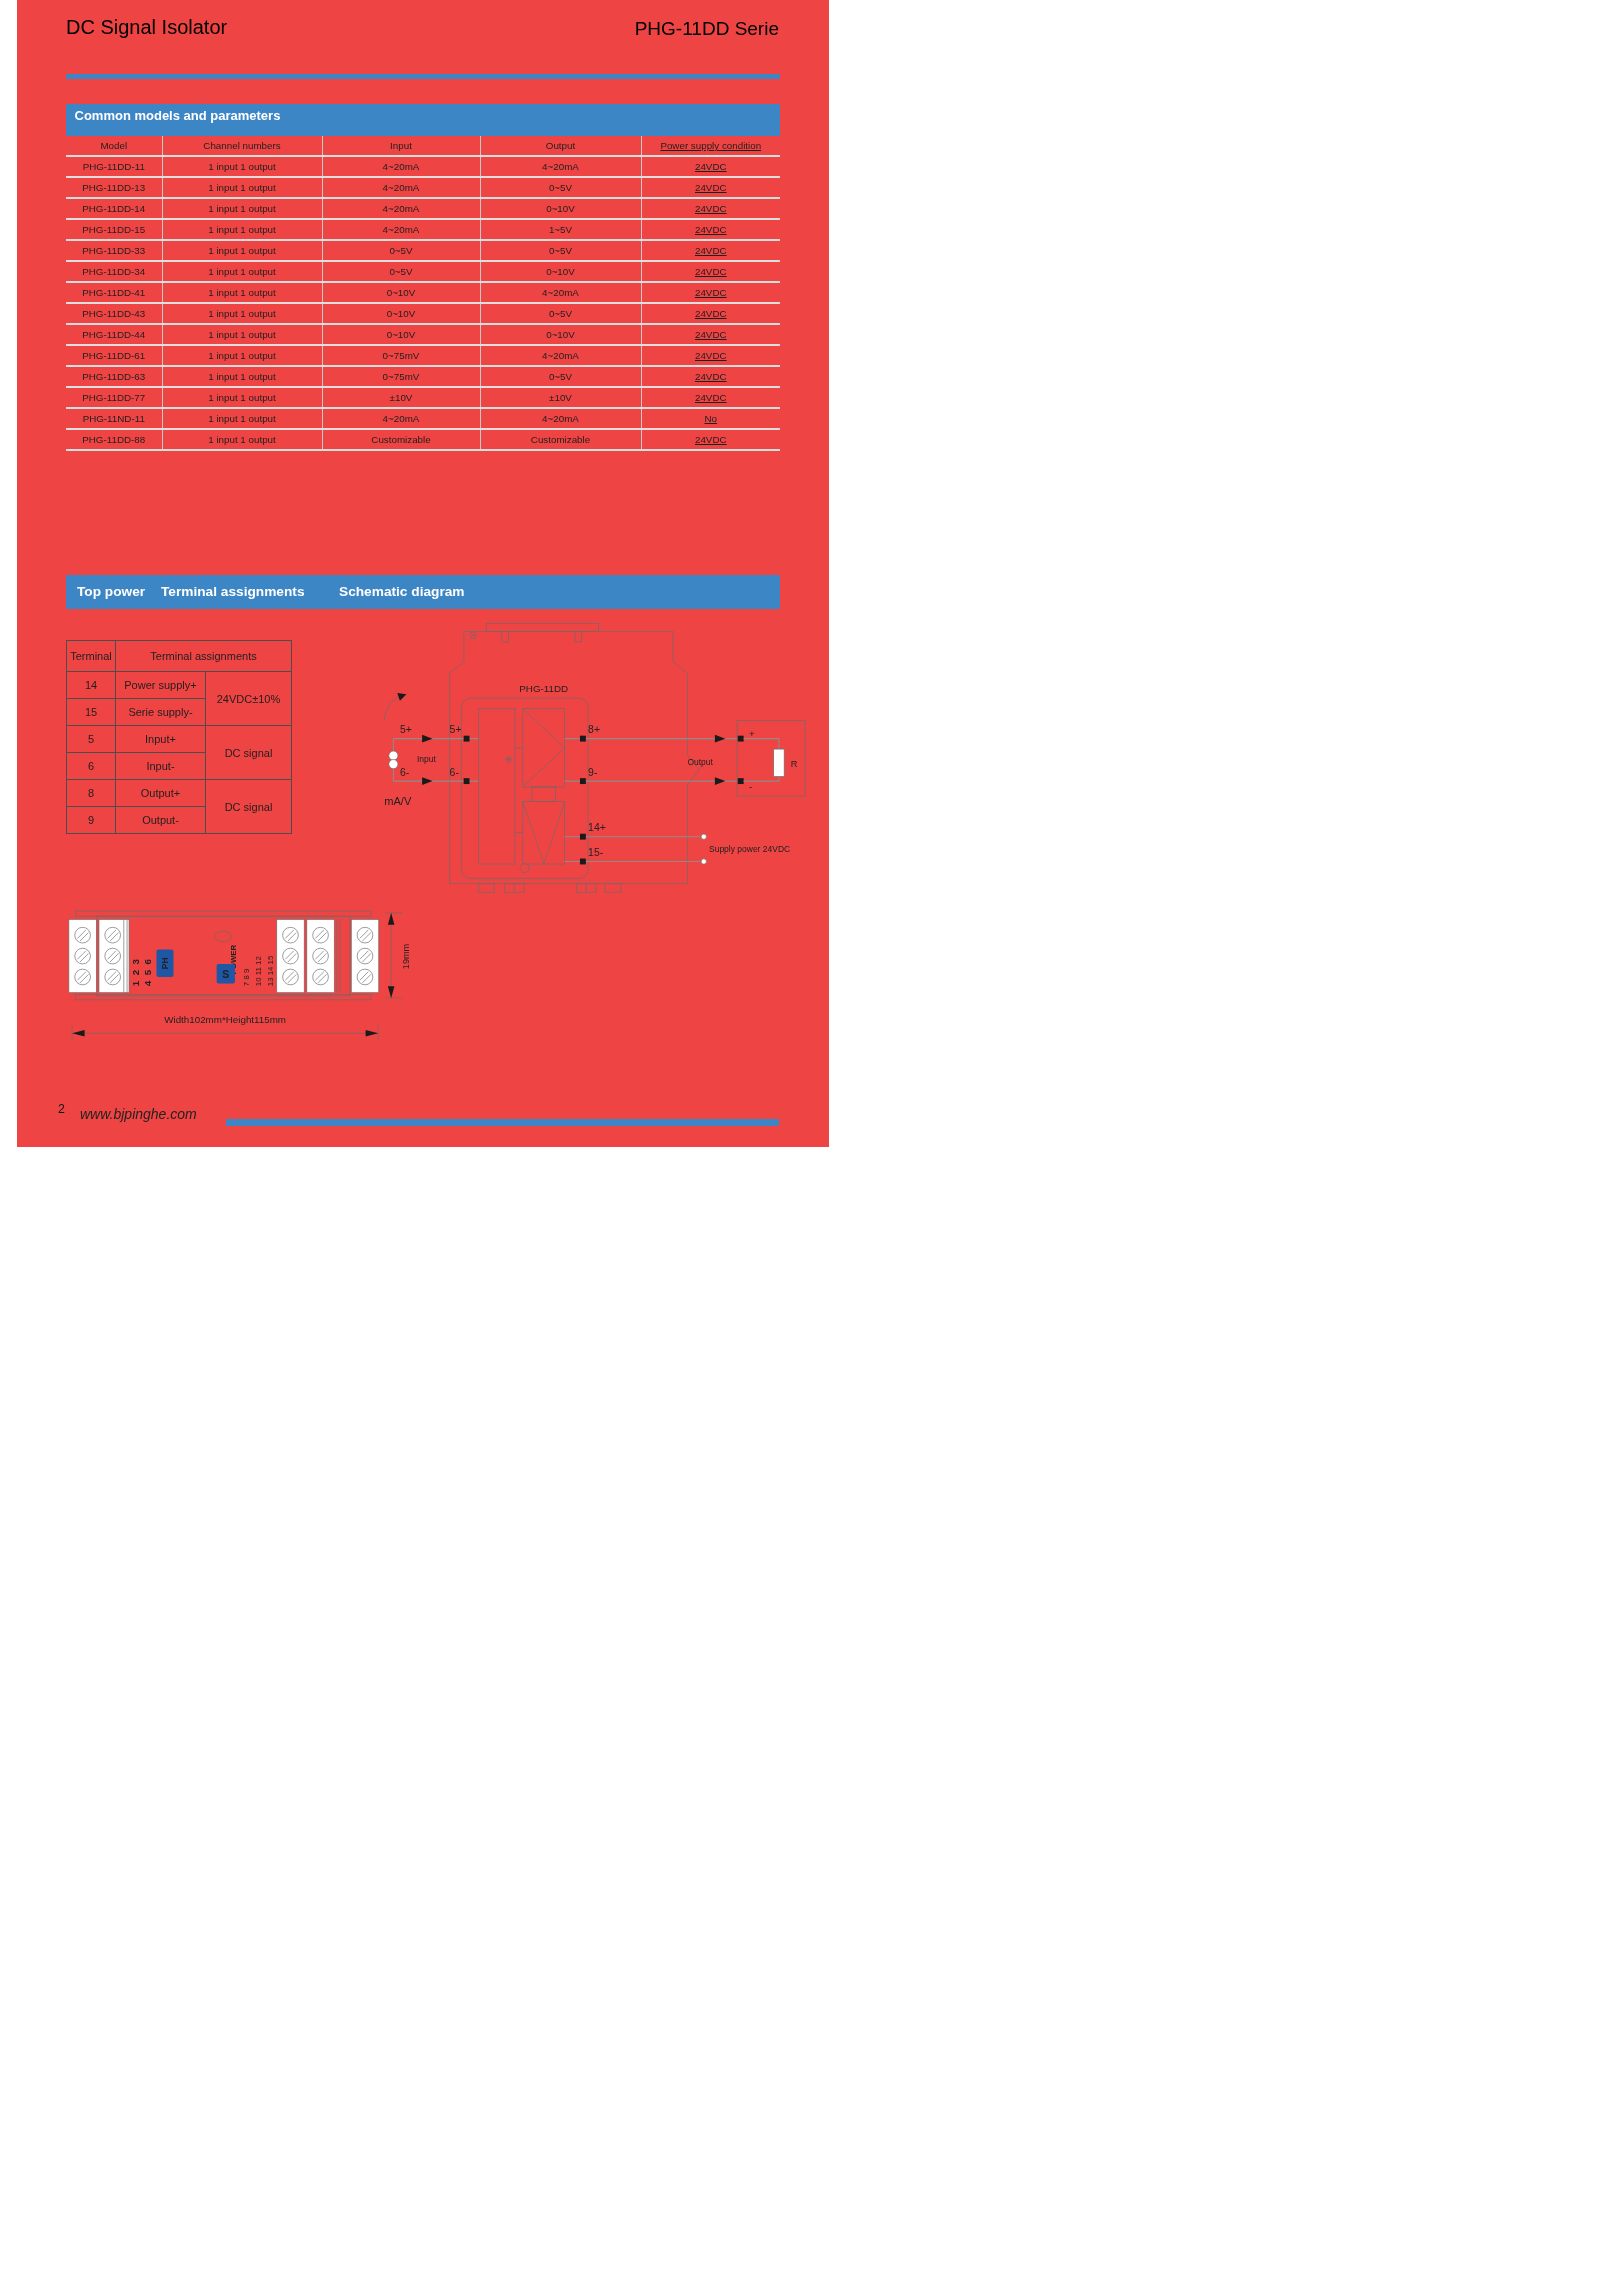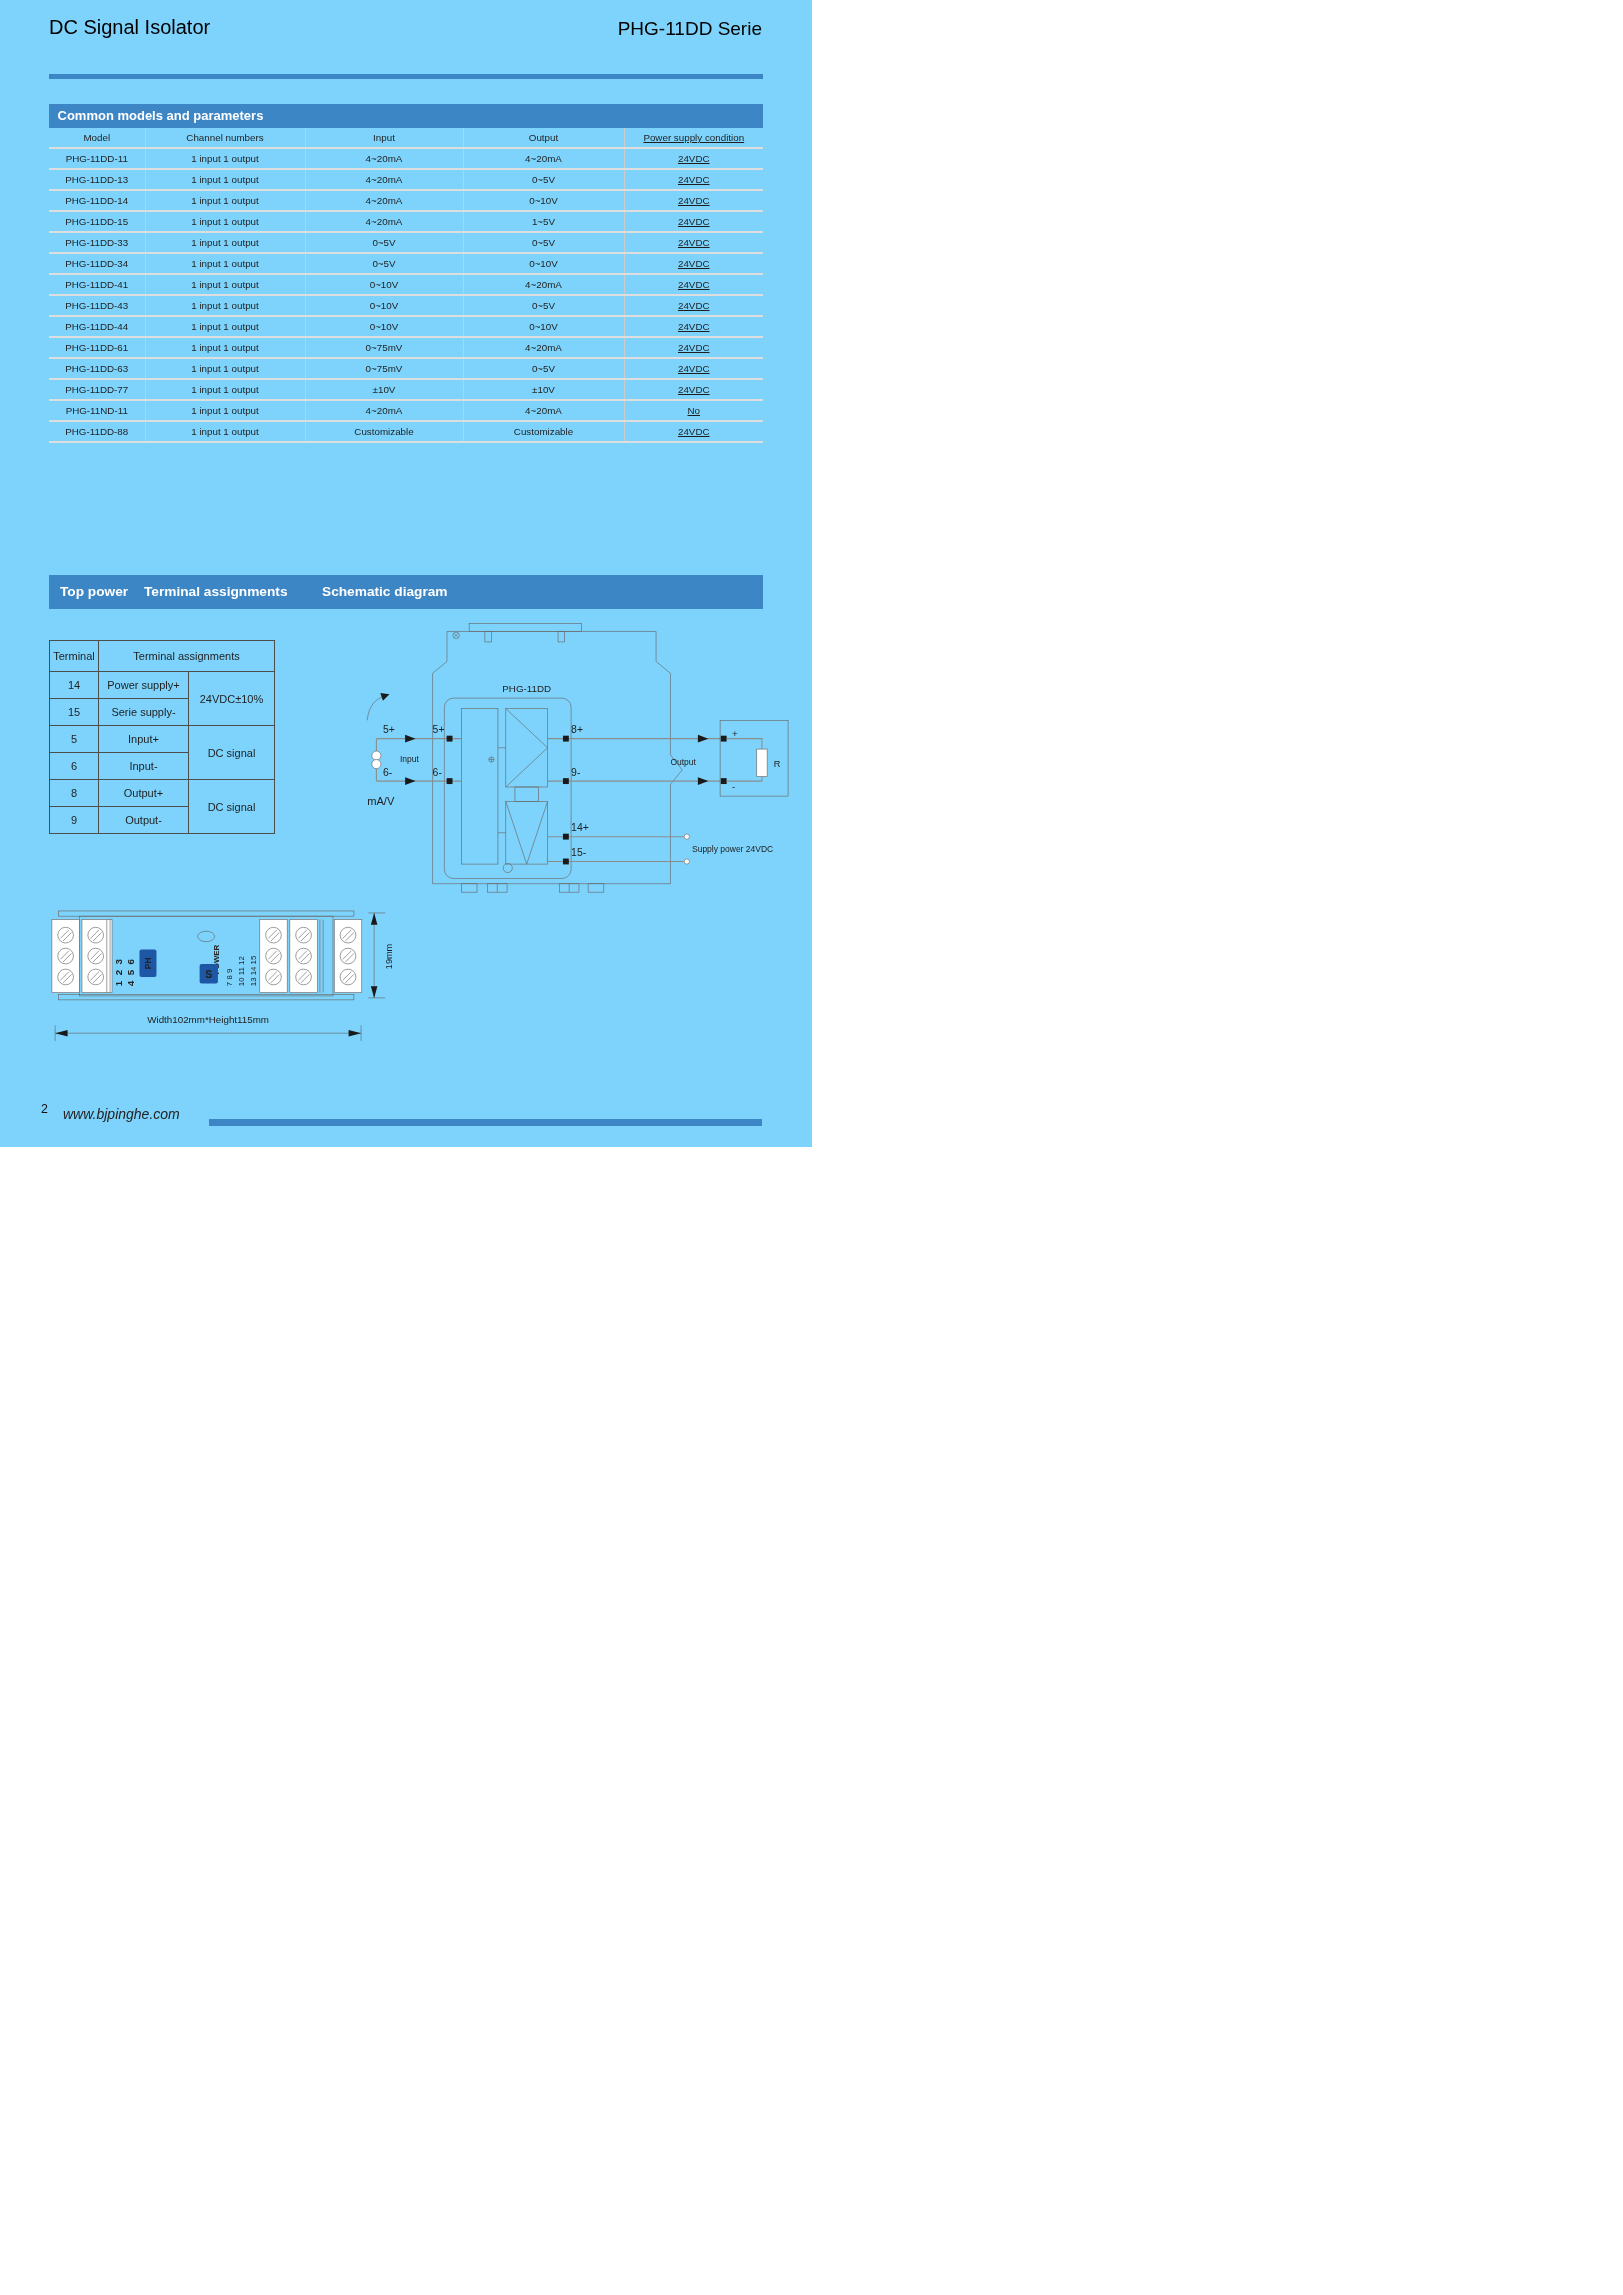--- a/index.html
+++ b/index.html
@@ -1,27 +1,27 @@
 <!DOCTYPE html>
 <html style="font-size:10.5px"><head>
 <meta charset="utf-8">
 <style>
   html,body{margin:0;padding:0;background:#ffffff;}
-  .page{position:relative;width:812px;height:1147px;background:#7dd3fc;overflow:hidden;
-        font-family:"Liberation Sans", sans-serif;color:#1f1f1f;}
+  .page{position:relative;width:812px;height:1147px;background:#ef4444;overflow:hidden;
+        font-family:"Liberation Sans", sans-serif;color:#1f1f1f;margin-left:17px;}
   .abs{position:absolute;}
 
   
   .doc-title{left:49px;top:15.7px;font-size:20px;color:#000;}
   .doc-series{right:50px;top:18.3px;font-size:19px;color:#000;}
   .title-rule{left:49px;top:74px;width:714px;height:4.6px;background:#3d86c6;}
 
   
   .blue-bar{background:#3d86c6;color:#fff;font-weight:bold;}
-  .models-bar{height:24px;line-height:24px;font-size:13px;padding-left:8.5px;}
+  .models-bar{height:32px;line-height:24px;font-size:13px;padding-left:8.5px;}
   .section-bar{left:49px;top:575px;width:714px;height:34px;line-height:34px;font-size:13.7px;}
   .section-bar span{position:absolute;top:0;}
 
   
   .models-wrap{left:49px;top:104px;width:714px;}
   table{border-collapse:collapse;table-layout:fixed;}
   .models-table{width:714px;}
   .models-table th,.models-table td{height:19px;text-align:center;font-size:9.8px;font-weight:400;
       border-bottom:2.6px solid #dedede;border-right:0.7px solid #cbcbcb;padding:0;overflow:hidden;}
   .models-table th:last-child,.models-table td:last-child{border-right:none;text-decoration:underline;}

